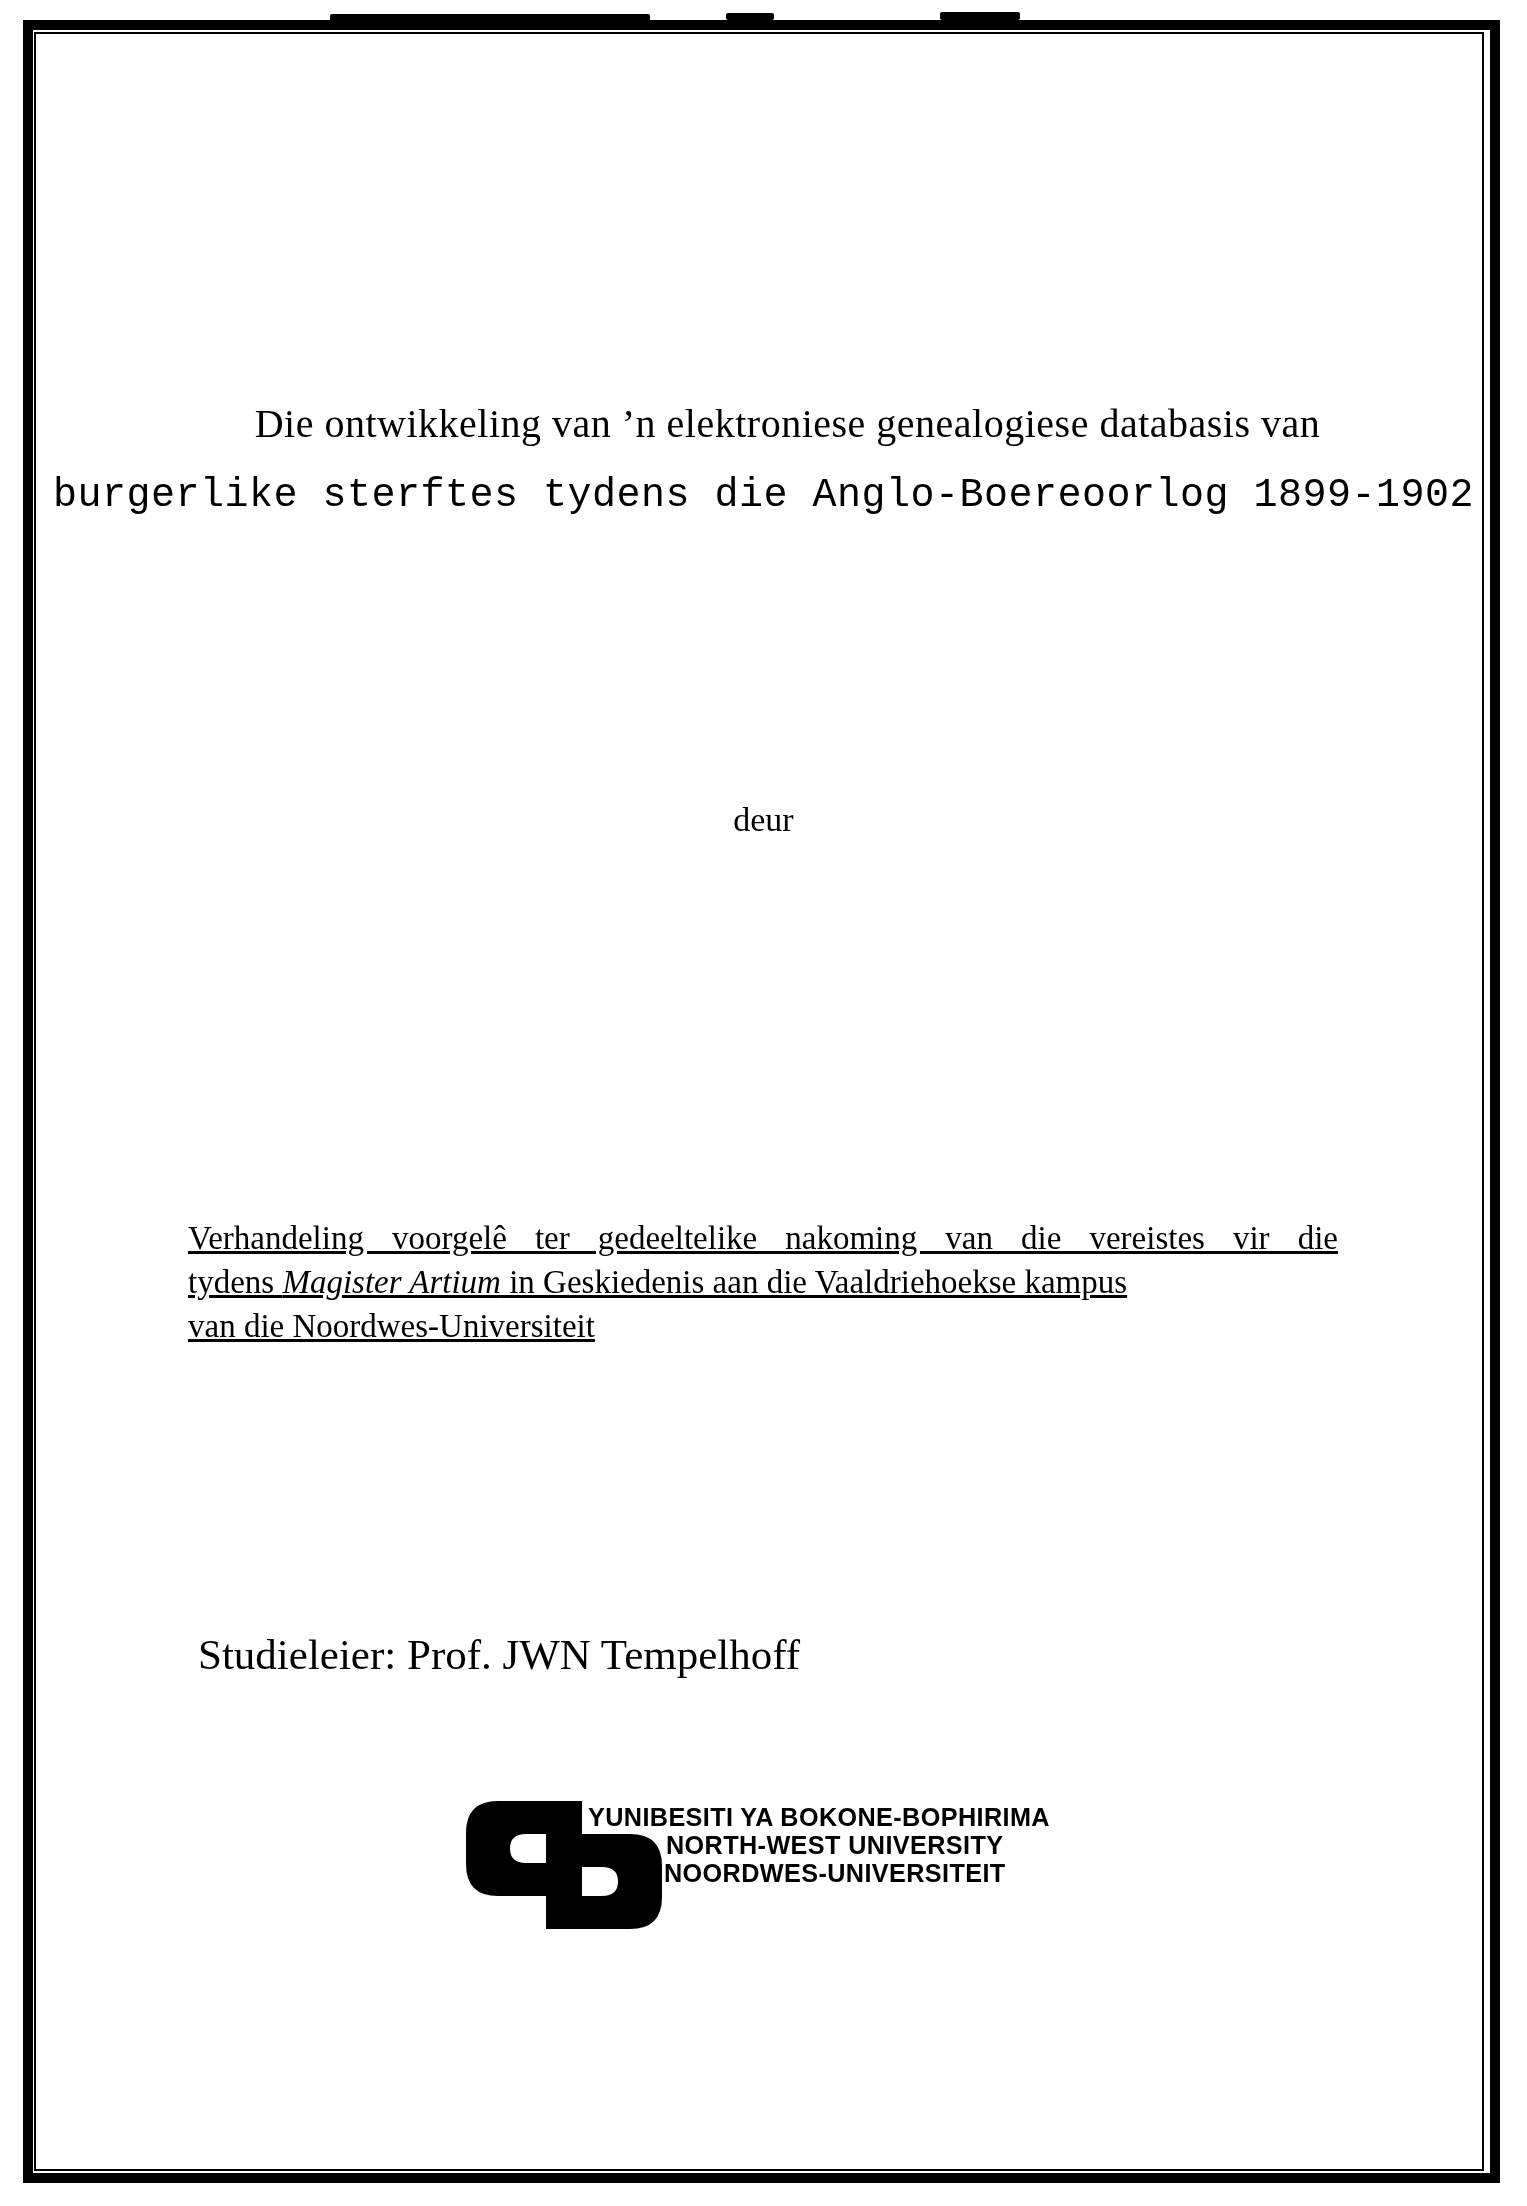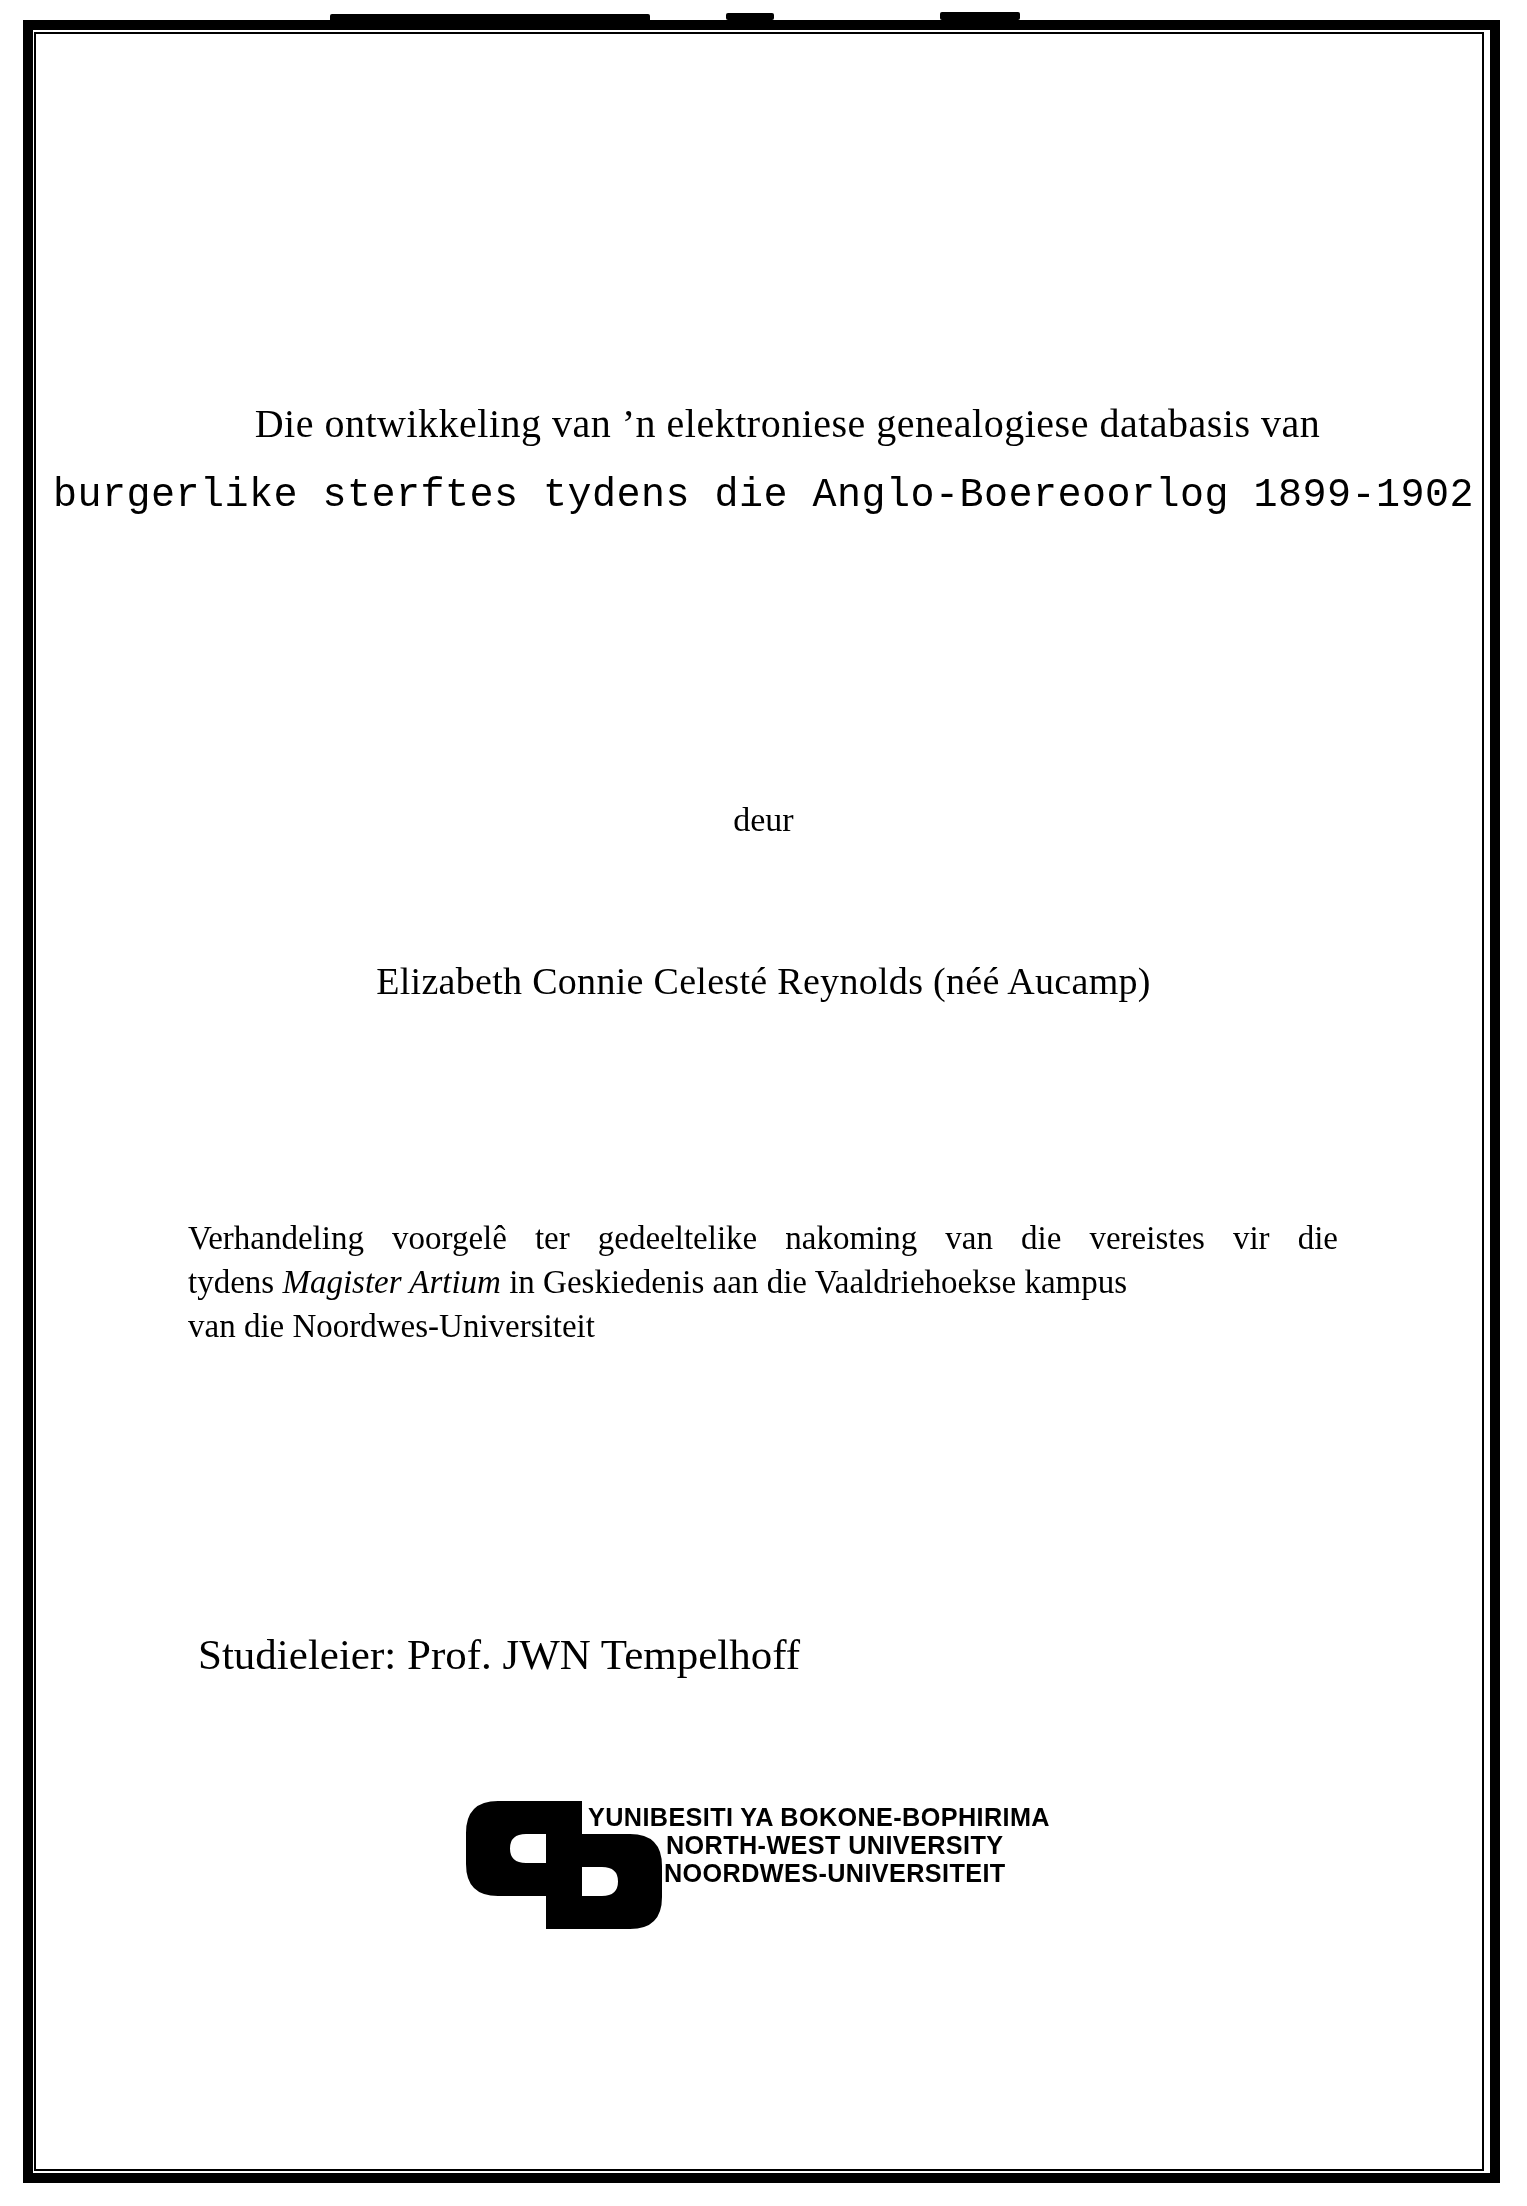--- a/index.html
+++ b/index.html
@@ -36,21 +36,21 @@
     letter-spacing:0.5px;
   }
   .title-1{top:400px;padding-left:24px;}
   .title-2{top:472px;font-family:Liberation Mono, monospace;}
 
   .byline{top:800px;font-size:34px;line-height:40px;}
   .author{top:958px;font-size:38px;line-height:46px;letter-spacing:0.3px;}
 
   .statement{
     left:188px;top:1216px;width:1150px;
-    font-size:33px;line-height:44px;
+    font-size:33px;line-height:44px;text-decoration:underline;
   }
   .justified{
     text-align:justify;
     text-align-last:justify;
   }
   .ital{font-style:italic;margin-top:20px;}
 
   .supervisor-block{
     left:198px;top:1631px;
     font-size:43px;line-height:47px;
@@ -82,21 +82,20 @@
   </div>
   <div class="artifact a1"></div>
   <div class="artifact a2"></div>
   <div class="artifact a3"></div>
 
   <div class="abs centered title-line title-1">Die ontwikkeling van ’n elektroniese genealogiese databasis van</div>
   <div class="abs centered title-line title-2">burgerlike sterftes tydens die Anglo-Boereoorlog 1899-1902</div>
 
   <div class="abs centered byline">deur</div>
 
-  <div class="abs centered author">Elizabeth Connie Celesté Reynolds (néé Aucamp)</div>
 
   <div class="abs statement">
     <div class="justified">Verhandeling voorgelê ter gedeeltelike nakoming van die vereistes vir die</div>
     <div><span>tydens </span><span class="ital">Magister Artium</span><span> in Geskiedenis aan die Vaaldriehoekse kampus</span></div>
     <div>van die Noordwes-Universiteit</div>
   </div>
 
   <div class="abs supervisor-block">
     <div>Studieleier: Prof. JWN Tempelhoff</div>
   </div>

